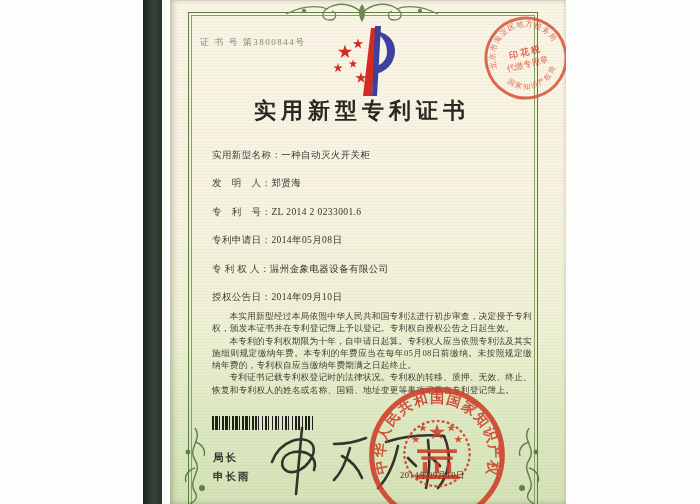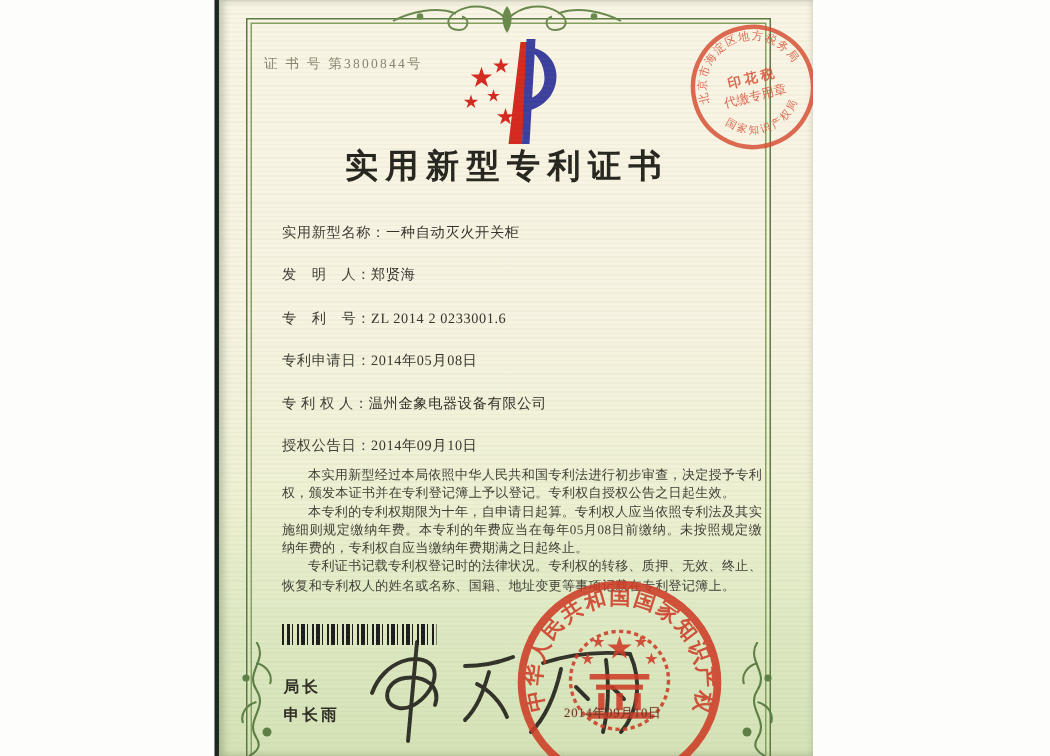--- a/index.html
+++ b/index.html
@@ -10,21 +10,21 @@
   .photo{position:relative;width:700px;height:504px;background:#fdfdfb;}
 
   
   .dark-band{
     position:absolute;left:143px;top:0;width:19px;height:504px;
     background:linear-gradient(90deg,#19231d 0%,#36463c 55%,#273329 100%);
   }
 
   
   .paper{
-    position:absolute;left:146px;top:0;width:396px;height:504px;overflow:hidden;
+    position:absolute;left:170px;top:0;width:396px;height:504px;overflow:hidden;
     background:linear-gradient(180deg,#f9f4e5 0%,#f7f2e1 42%,#eef0d3 66%,#dde8c2 84%,#d5e2b7 100%);
     box-shadow:inset 3px 0 5px rgba(40,60,40,.25), inset -2px 0 3px rgba(120,130,100,.15);
   }
   .paper::after{ 
     content:"";position:absolute;inset:0;pointer-events:none;
     background:repeating-linear-gradient(180deg,rgba(130,160,90,.06) 0 1px,transparent 1px 3px);
   }
 
   
   .frame{

